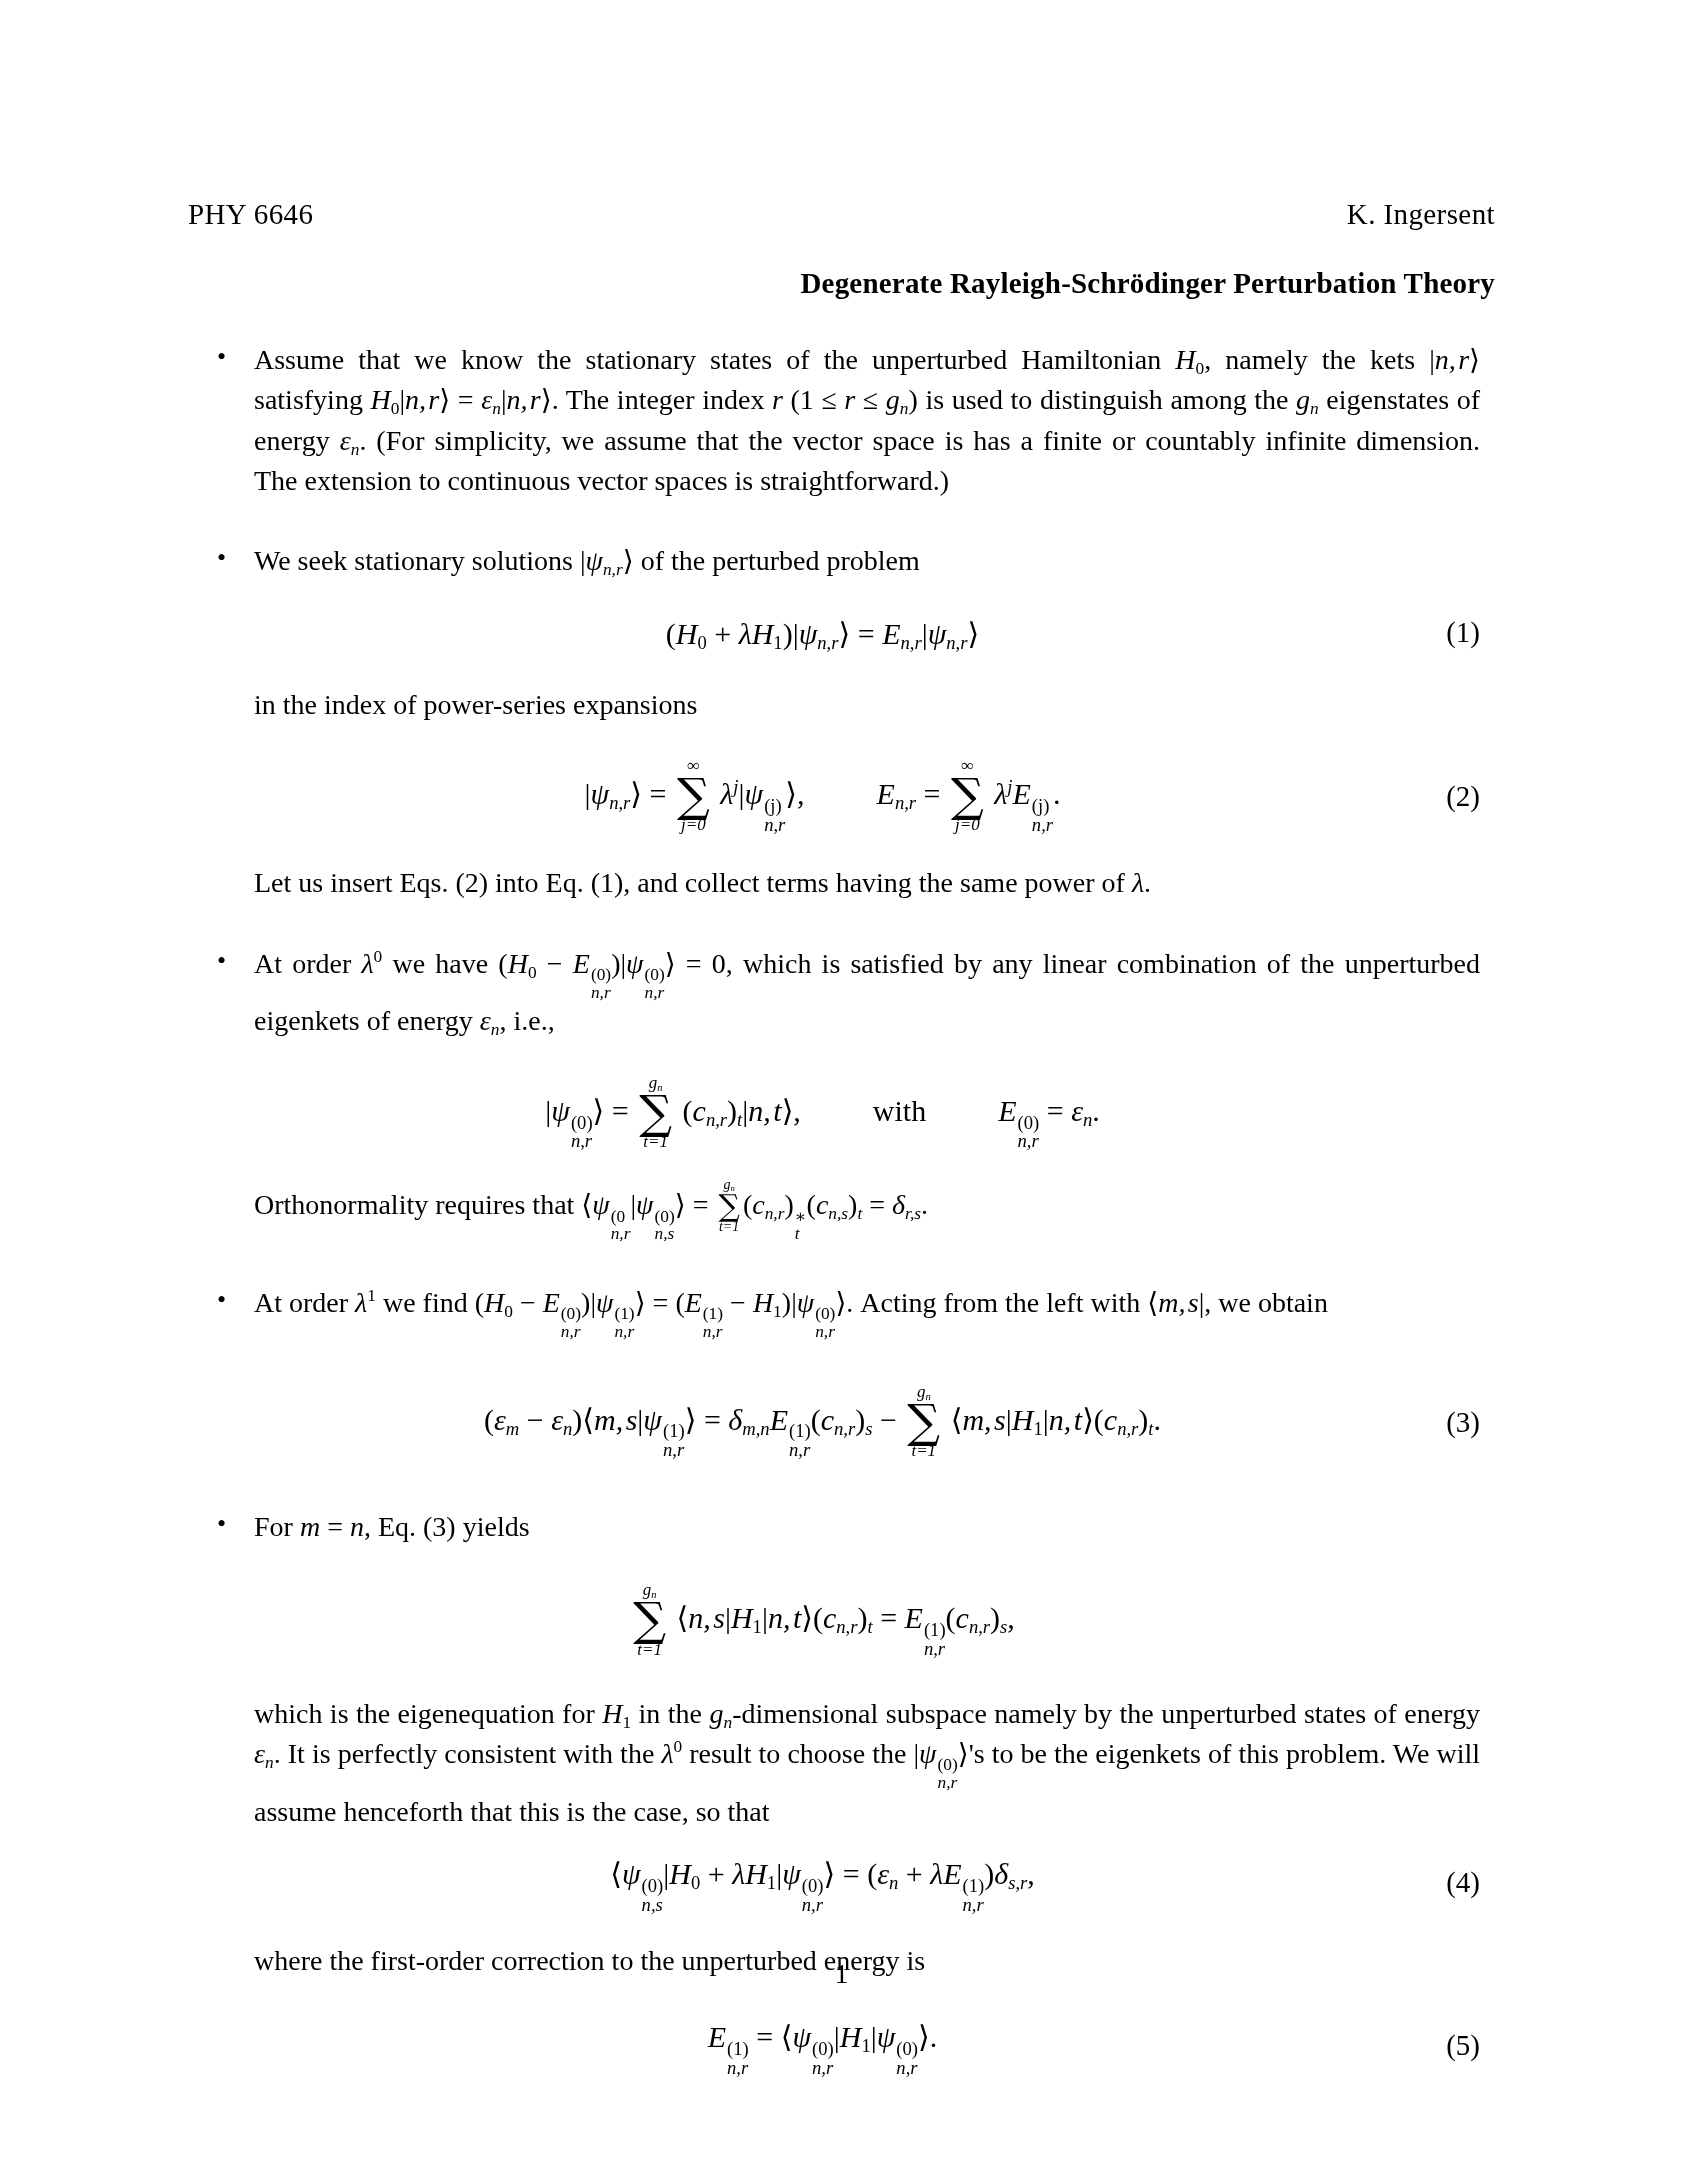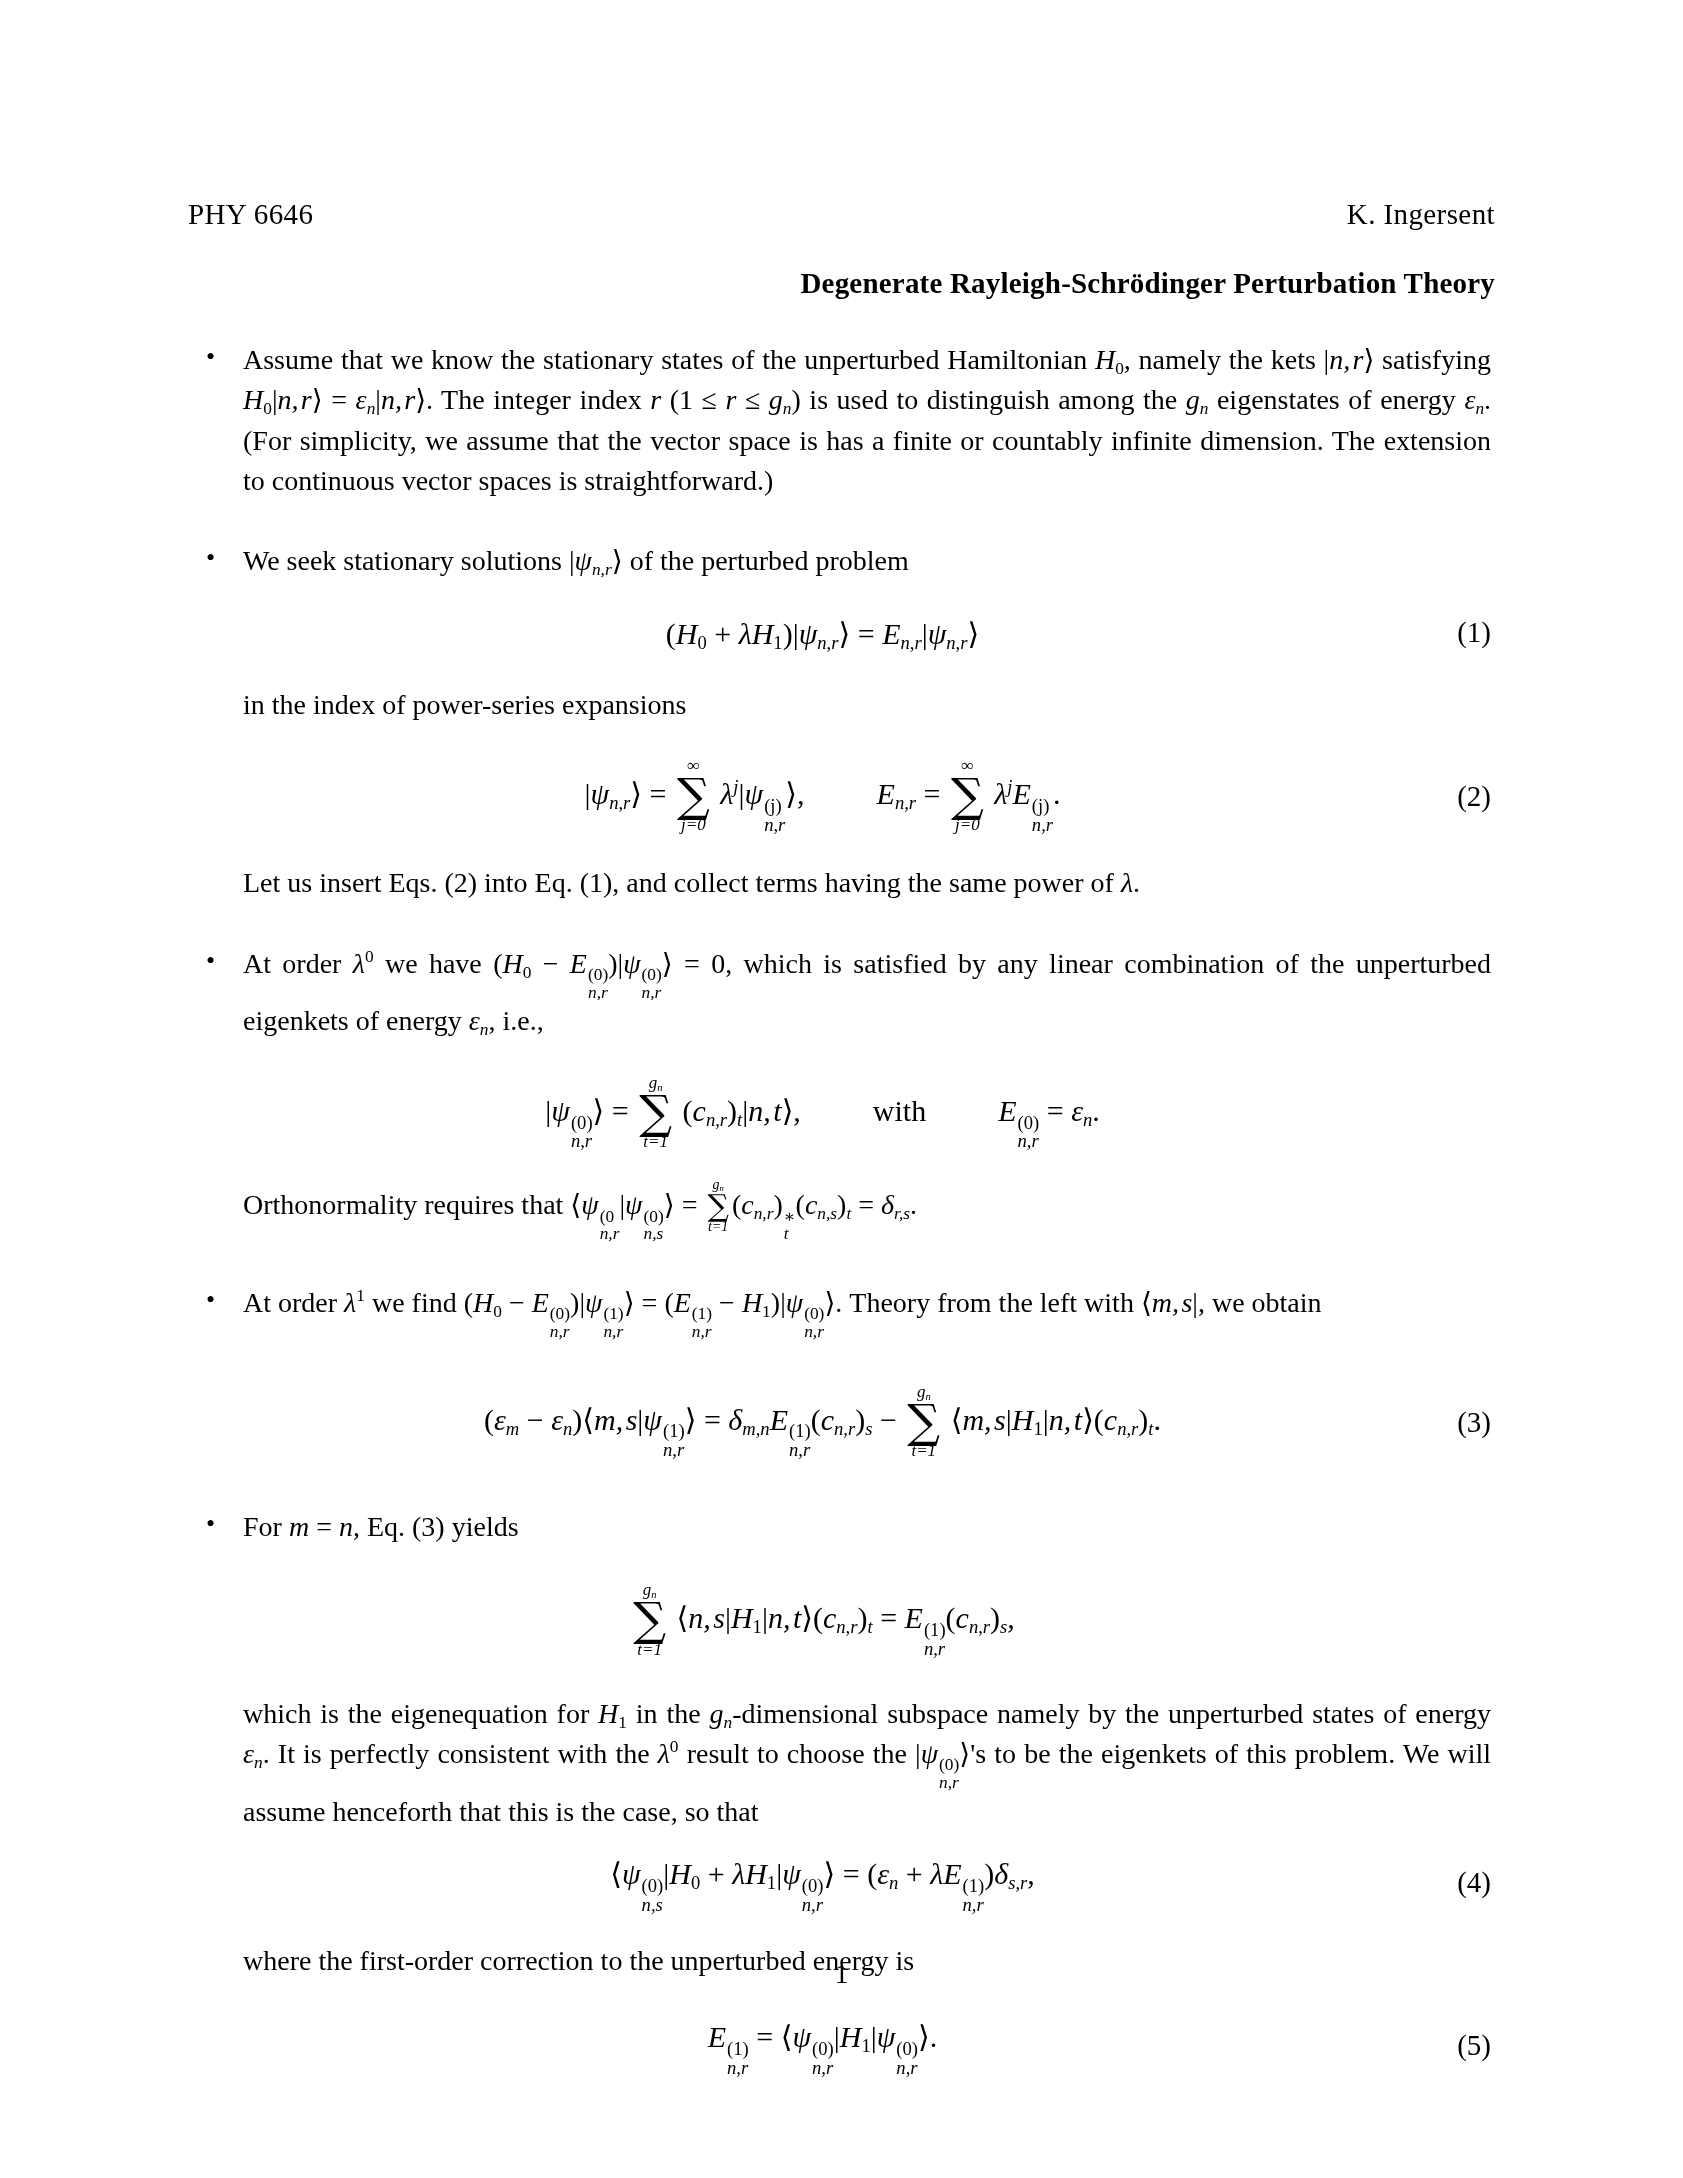--- a/index.html
+++ b/index.html
@@ -35,21 +35,21 @@
     text-align: right;
     font-weight: bold;
     font-size: 29px;
     margin-top: 36px;
     letter-spacing: 0.2px;
   }
 
   
   ul.bullets {
     list-style: none;
-    margin: 4px;
+    margin: 15px;
     padding: 0;
   }
   li.bullet {
     position: relative;
     margin-top: 40px;
     padding-left: 51px;
     font-size: 28px;
     line-height: 1.44;
     text-align: justify;
   }
@@ -298,21 +298,21 @@
               <span class="s-dn">n,r</span>
             </span><span class="rm">)</span><span class="ket">|</span>ψ<span class="subsup">
               <span class="s-up">(1)</span>
               <span class="s-dn">n,r</span>
             </span><span class="ket">⟩</span> <span class="rm">=</span> <span class="rm">(</span>E<span class="subsup">
               <span class="s-up">(1)</span>
               <span class="s-dn">n,r</span>
             </span> <span class="rm">−</span> H<sub class="idx">1</sub><span class="rm">)</span><span class="ket">|</span>ψ<span class="subsup">
               <span class="s-up">(0)</span>
               <span class="s-dn">n,r</span>
-            </span><span class="ket">⟩</span></span><span>. Theory from the left with</span>
+            </span><span class="ket">⟩</span></span><span>. Acting from the left with</span>
         <span class="math"><span class="bra">⟨</span>m, s<span class="bra">|</span></span><span>, we obtain</span>
       </p>
 
       <div class="eqrow tall" style="margin-top:44px">
         <div class="eqbody math">
           <span class="rm">(</span>ε<sub>m</sub> <span class="rm">−</span> ε<sub>n</sub><span class="rm">)</span><span class="bra">⟨</span>m, s<span class="ket">|</span>ψ<span class="subsup">
               <span class="s-up">(1)</span>
               <span class="s-dn">n,r</span>
             </span><span class="ket">⟩</span> <span class="rm">=</span> δ<sub>m,n</sub>E<span class="subsup">
               <span class="s-up">(1)</span>

